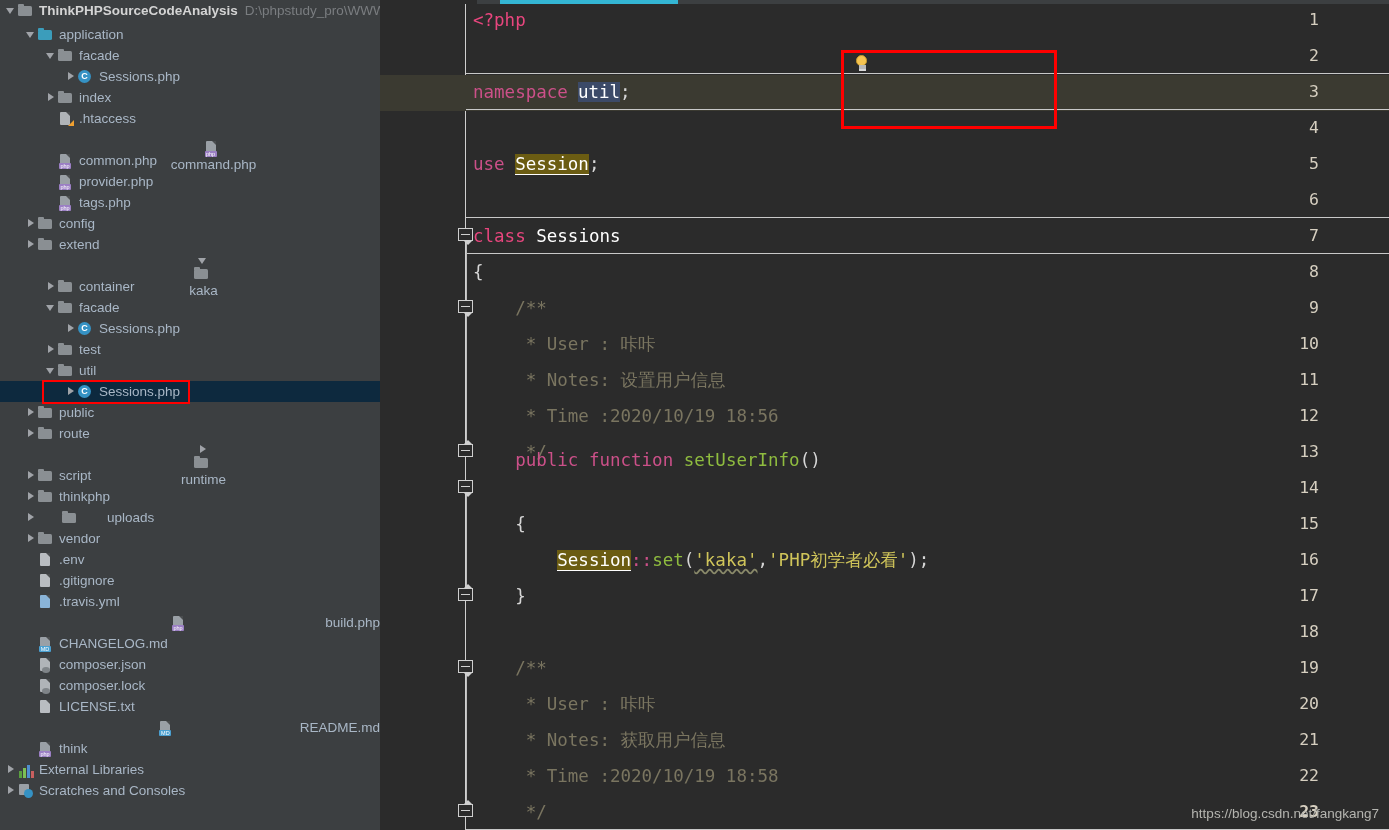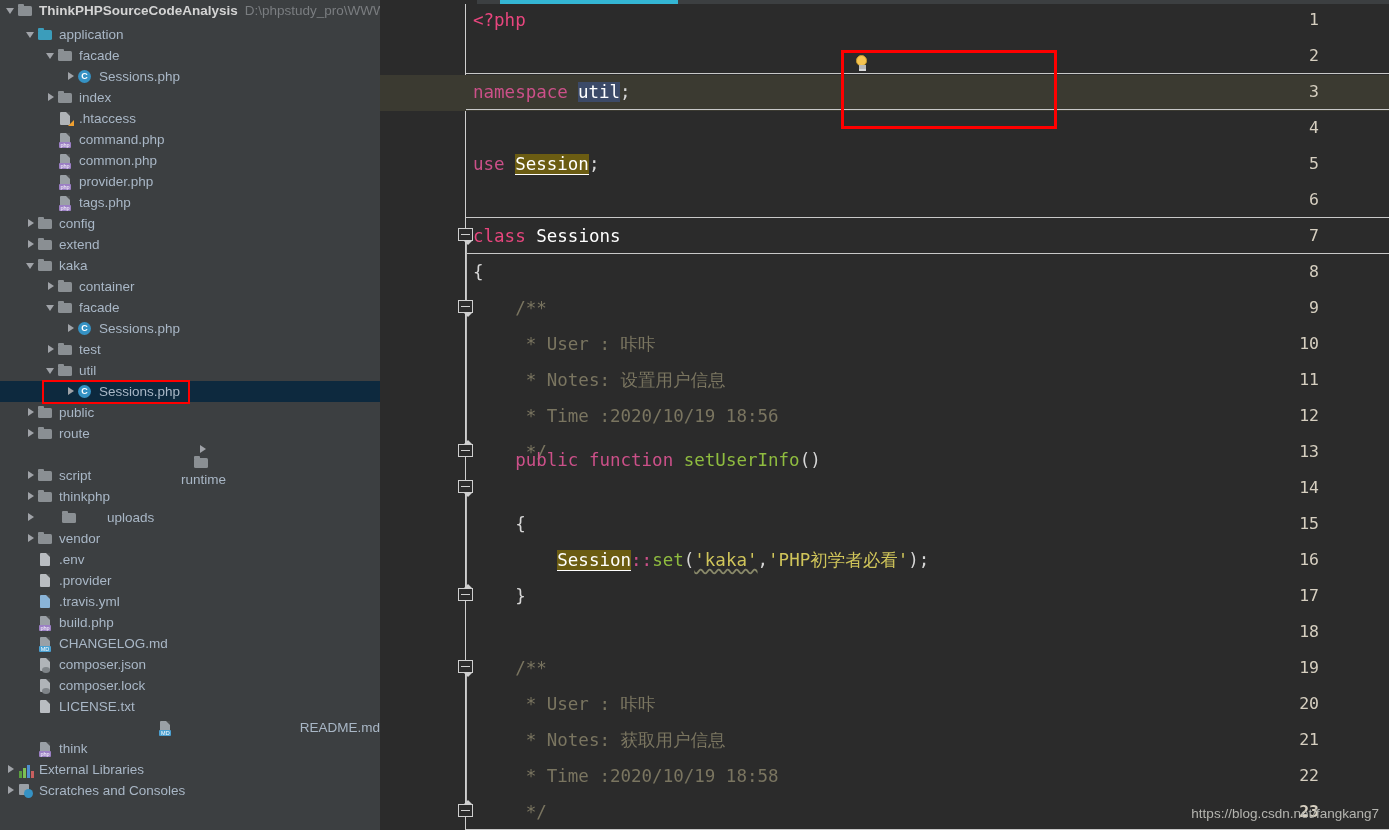--- a/index.html
+++ b/index.html
@@ -267,21 +267,21 @@
           <span class="ico folder"></span>
           <span class="label">index</span>
         </div>
         <div class="tree-row" style="position: absolute; left: 0px; width: 380px; top: 108px; padding-left: 46px;">
           <span class="arrow"></span>
           <span class="ico file htaccess">
             <span class="pen"></span>
           </span>
           <span class="label">.htaccess</span>
         </div>
-        <div class="tree-row" style="position: absolute; left: 0px; width: 380px; top: 129px; padding-left: 46px;">
+        <div class="tree-row" style="position: absolute; left: 0px; width: 380px; top: 129px; padding-left: 46px; flex-direction: column;">
           <span class="arrow"></span>
           <span class="ico file php">
             <span class="tag">php</span>
           </span>
           <span class="label">command.php</span>
         </div>
         <div class="tree-row" style="position: absolute; left: 0px; width: 380px; top: 150px; padding-left: 46px;">
           <span class="arrow"></span>
           <span class="ico file php">
             <span class="tag">php</span>
@@ -305,21 +305,21 @@
         <div class="tree-row" style="position: absolute; left: 0px; width: 416px; top: 213px; padding-left: 26px;">
           <span class="arrow closed"></span>
           <span class="ico folder"></span>
           <span class="label">config</span>
         </div>
         <div class="tree-row" style="position: absolute; left: 0px; width: 404px; top: 234px; padding-left: 26px;">
           <span class="arrow closed"></span>
           <span class="ico folder"></span>
           <span class="label">extend</span>
         </div>
-        <div class="tree-row" style="position: absolute; left: 0px; width: 380px; top: 255px; padding-left: 26px;">
+        <div class="tree-row" style="position: absolute; left: 0px; width: 380px; top: 255px; padding-left: 26px; flex-direction: column;">
           <span class="arrow open"></span>
           <span class="ico folder"></span>
           <span class="label">kaka</span>
         </div>
         <div class="tree-row" style="position: absolute; left: 0px; width: 380px; top: 276px; padding-left: 46px;">
           <span class="arrow closed"></span>
           <span class="ico folder"></span>
           <span class="label">container</span>
         </div>
         <div class="tree-row" style="position: absolute; left: 0px; width: 380px; top: 297px; padding-left: 46px;">
@@ -383,28 +383,28 @@
           <span class="label">vendor</span>
         </div>
         <div class="tree-row" style="position: absolute; left: 0px; width: 340px; top: 549px; padding-left: 26px;">
           <span class="arrow"></span>
           <span class="ico file txt"></span>
           <span class="label">.env</span>
         </div>
         <div class="tree-row" style="position: absolute; left: 0px; width: 380px; top: 570px; padding-left: 26px;">
           <span class="arrow"></span>
           <span class="ico file txt"></span>
-          <span class="label">.provider</span>
+          <span class="label">.gitignore</span>
         </div>
         <div class="tree-row" style="position: absolute; left: 0px; width: 380px; top: 591px; padding-left: 26px;">
           <span class="arrow"></span>
           <span class="ico file yml"></span>
           <span class="label">.travis.yml</span>
         </div>
-        <div class="tree-row" style="position: absolute; left: 0px; width: 380px; top: 612px; padding-left: 26px;">
+        <div class="tree-row" style="position: absolute; left: 0px; width: 380px; top: 612px; padding-left: 26px; justify-content: space-between;">
           <span class="arrow"></span>
           <span class="ico file php">
             <span class="tag">php</span>
           </span>
           <span class="label">build.php</span>
         </div>
         <div class="tree-row" style="position: absolute; left: 0px; width: 380px; top: 633px; padding-left: 26px;">
           <span class="arrow"></span>
           <span class="ico file md">
             <span class="tag">MD</span>

